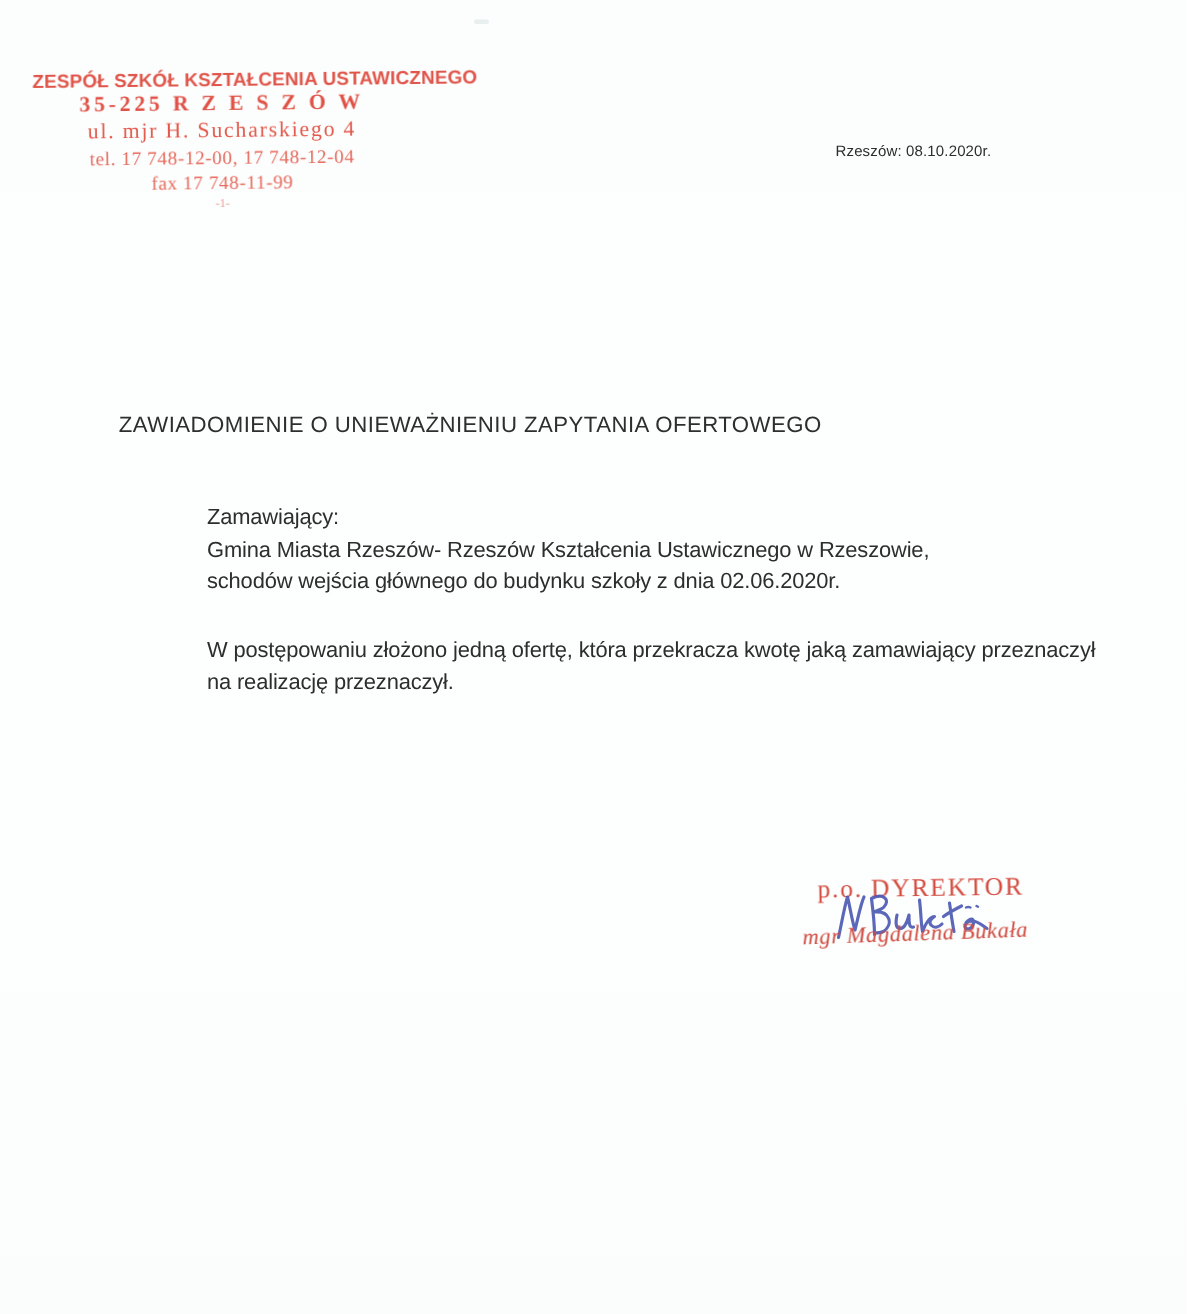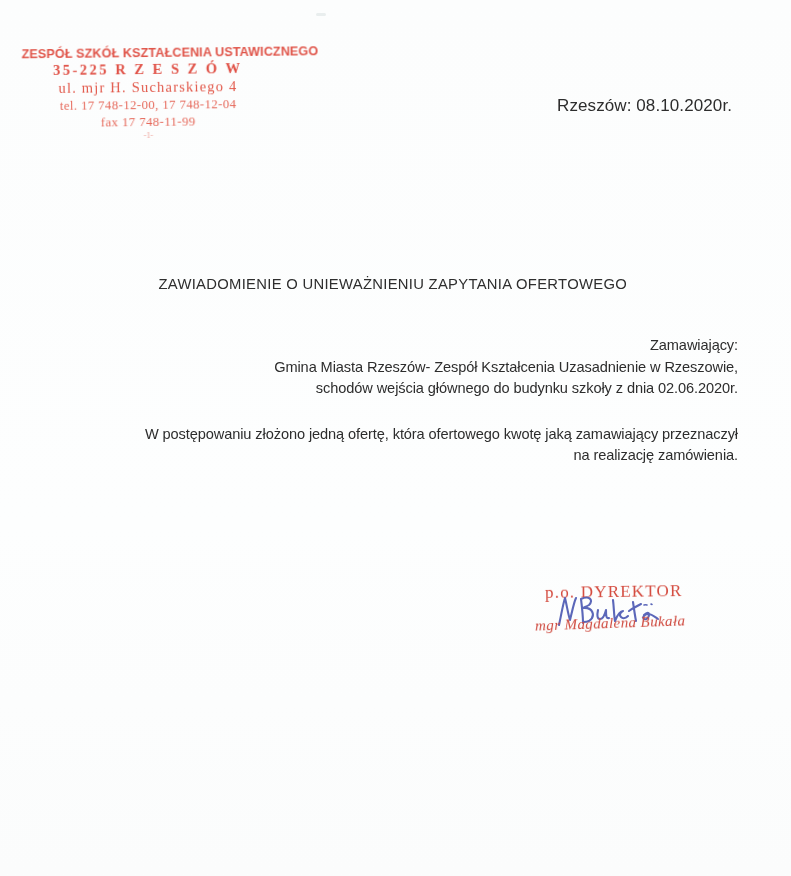--- a/index.html
+++ b/index.html
@@ -50,39 +50,39 @@
     color:#e66a5c; margin-top:2px; white-space:nowrap;
   }
   .stamp-l6 {
     font-family:"Liberation Serif", serif;
     font-size:8px; color:#eda198; margin-top:1px;
   }
 
   
   .date-line {
     position:absolute; left:557px; top:96px;
-    font-size:17px; color:#2d2d2d; letter-spacing:0.1px;
+    font-size:10px; color:#2d2d2d; letter-spacing:0.1px;
     white-space:nowrap;
   }
 
   
   .doc-title {
     position:absolute; left:0; top:276px; width:627px;
-    text-align:right;
+    text-align:center;
     font-size:14.8px; font-weight:500; color:#2e2e2e;
     letter-spacing:0.3px; white-space:nowrap;
   }
 
   
   .body-block {
     position:absolute; left:138px; top:335px; width:600px;
     font-size:14.6px; color:#2d2d2d; letter-spacing:-0.1px;
   }
   .body-block .line {
-    line-height:21.5px; white-space:nowrap;text-align:right;
+    line-height:21.5px; white-space:nowrap;
   }
   .para-gap { height:24px; }
 
   
   .sig-role {
     position:absolute; left:545px; top:582px;
     font-family:"Liberation Serif", serif;
     font-size:17px; color:#d44b3f; letter-spacing:1.2px;
     white-space:nowrap; transform:rotate(-0.8deg);
     filter:blur(0.15px);
@@ -114,25 +114,25 @@
     <div class="stamp-l5">fax 17 748-11-99</div>
     <div class="stamp-l6">-1-</div>
   </div>
 
   <div class="date-line">Rzeszów: 08.10.2020r.</div>
 
   <div class="doc-title">ZAWIADOMIENIE O UNIEWAŻNIENIU ZAPYTANIA OFERTOWEGO</div>
 
   <div class="body-block">
     <div class="line">Zamawiający:</div>
-    <div class="line">Gmina Miasta Rzeszów- Zespół Kształcenia Uzasadnienie w Rzeszowie,</div>
+    <div class="line">Gmina Miasta Rzeszów- Rzeszów Kształcenia Ustawicznego w Rzeszowie,</div>
     <div class="line">schodów wejścia głównego do budynku szkoły z dnia 02.06.2020r.</div>
     <div class="para-gap"></div>
-    <div class="line">W postępowaniu złożono jedną ofertę, która ofertowego kwotę jaką zamawiający przeznaczył</div>
-    <div class="line">na realizację zamówienia.</div>
+    <div class="line">W postępowaniu złożono jedną ofertę, która przekracza kwotę jaką zamawiający przeznaczył</div>
+    <div class="line">na realizację przeznaczył.</div>
   </div>
 
   <div class="sig-role">p.o. DYREKTOR</div>
 
   <svg class="sig-hand" viewBox="0 0 104 40" xmlns="http://www.w3.org/2000/svg">
     <g fill="none" stroke="#4a57b2" stroke-width="2.1" stroke-linecap="round" stroke-linejoin="round" opacity="0.9">
 
       <path d="M3,33 C5,24 7,12 9,6 C11,14 12,22 14,28 C16,20 18,10 20,6"></path>
 
       <path d="M25,7 C26,15 27,24 27,31 M25,7 C33,3 38,8 33,13 C30,15 28,15 27,16 C37,15 40,24 33,29 C31,30 29,30 27,30"></path>

